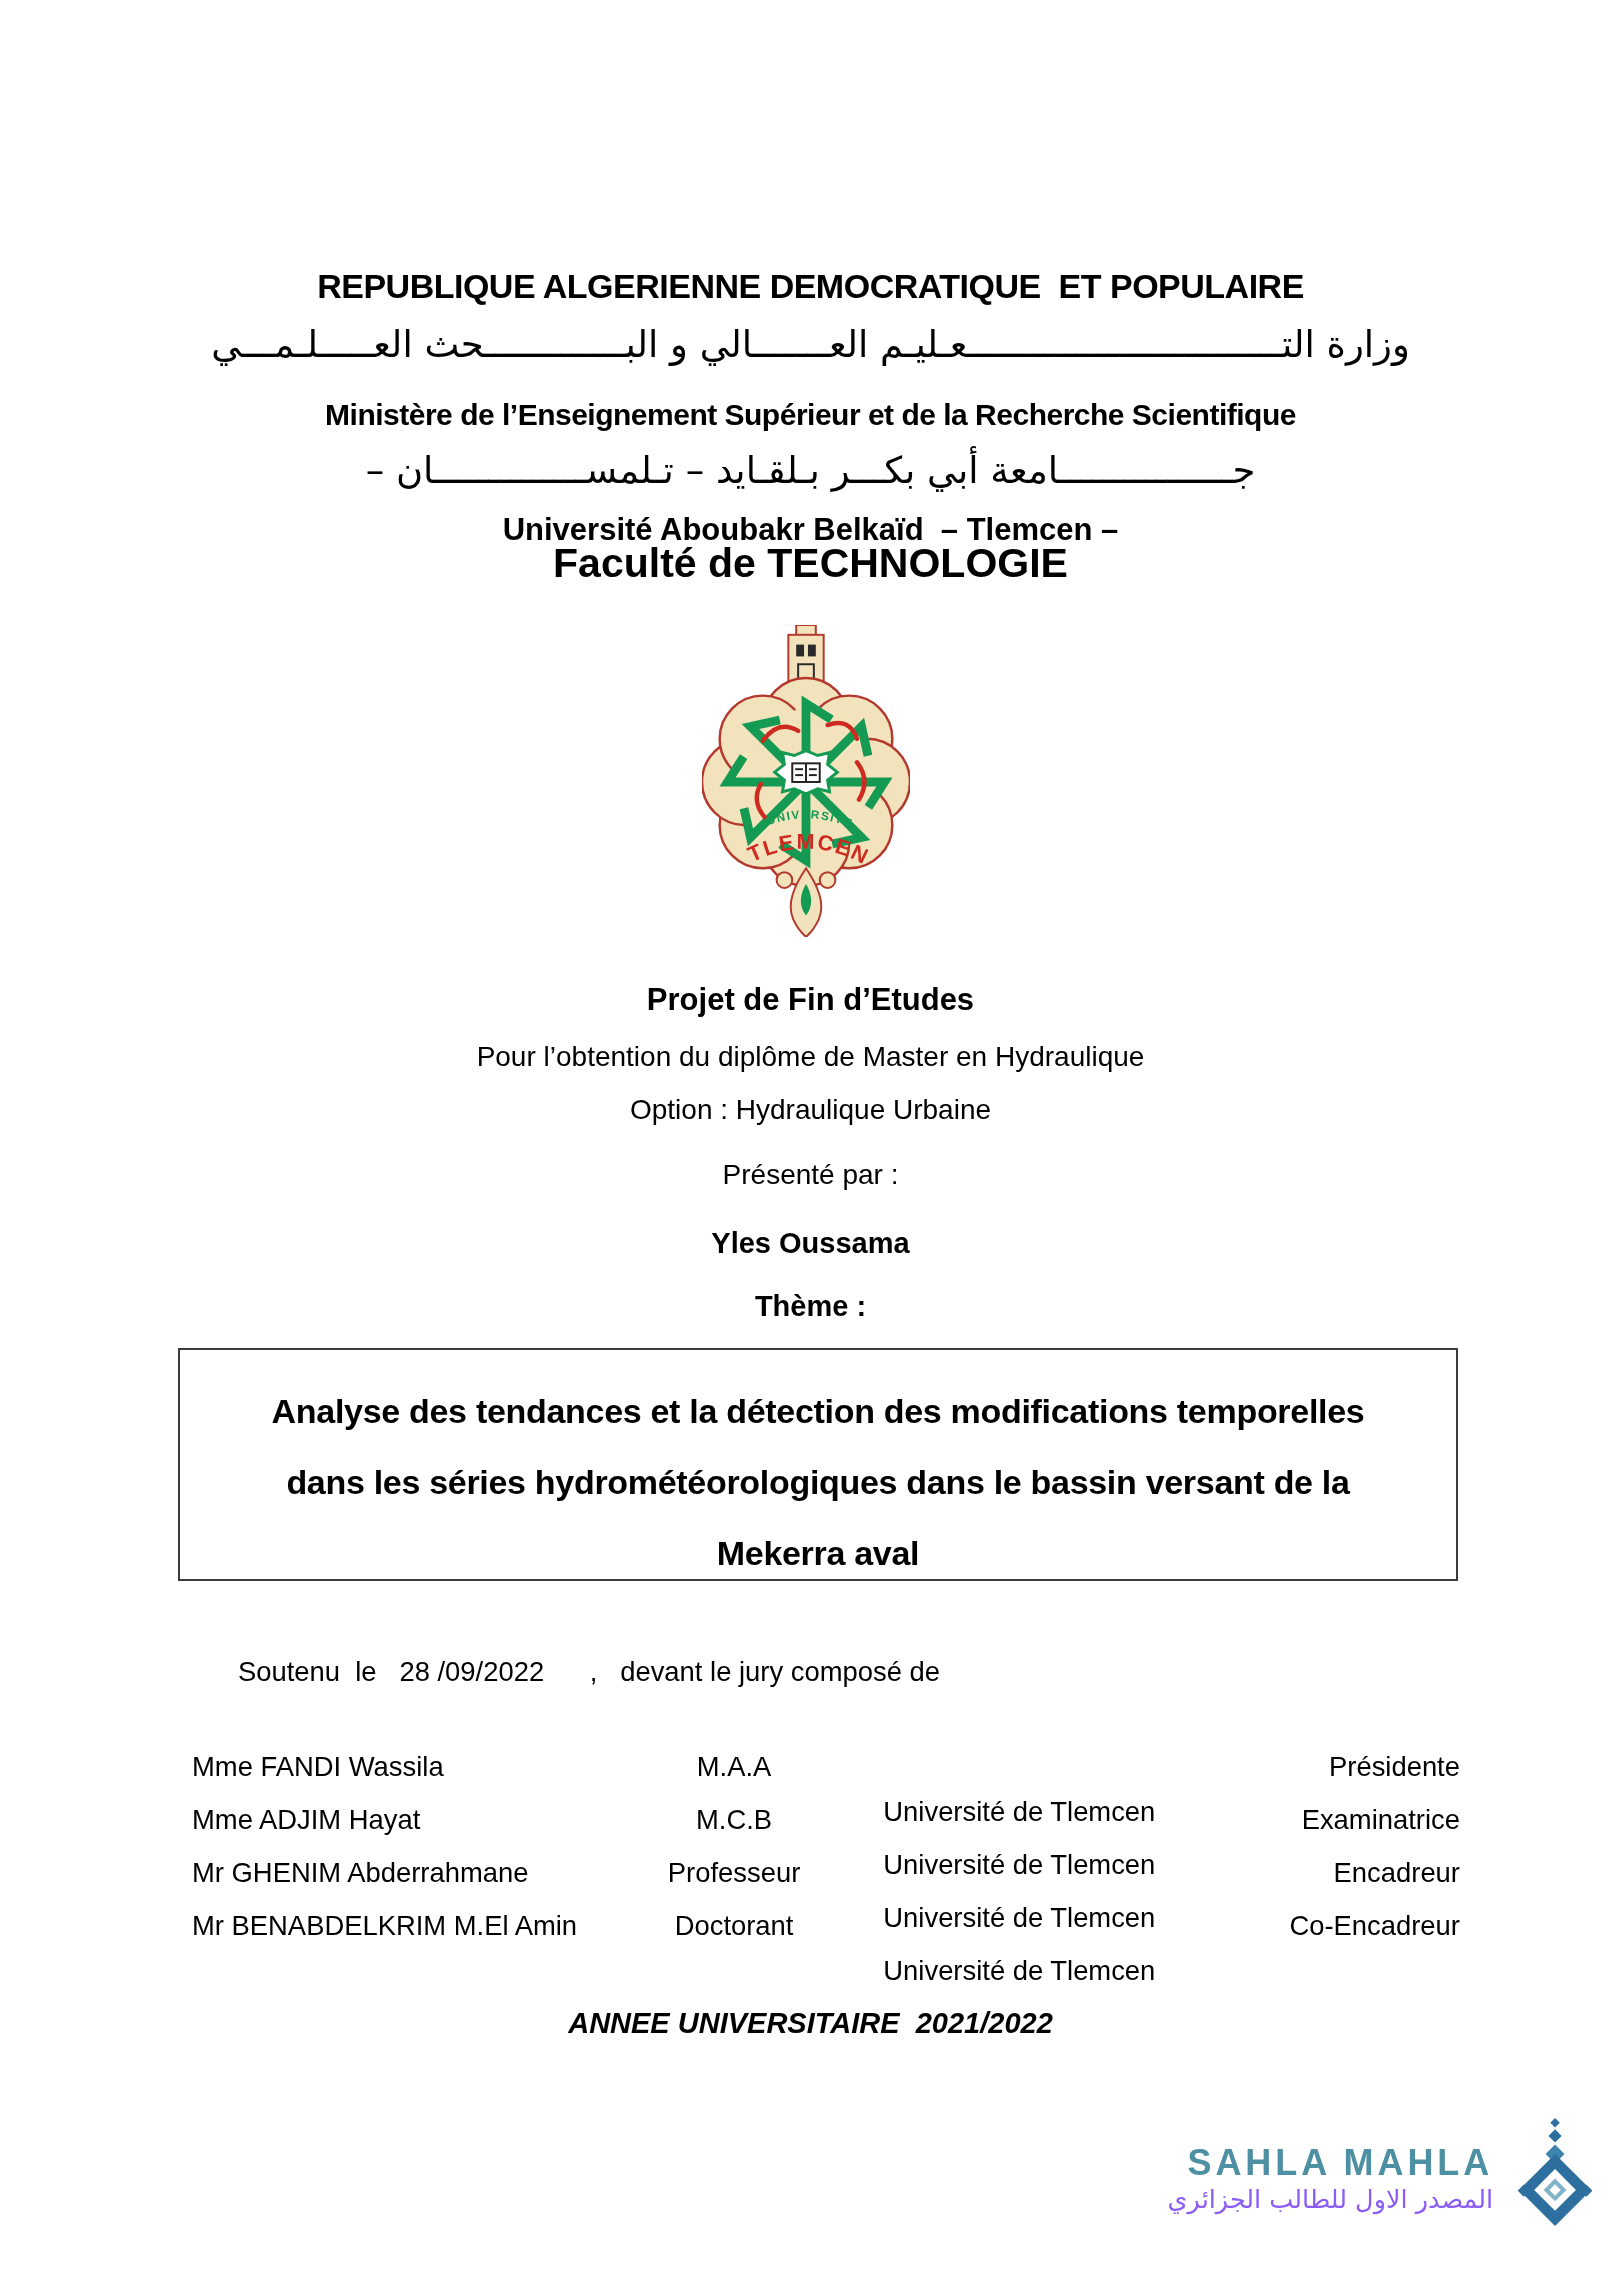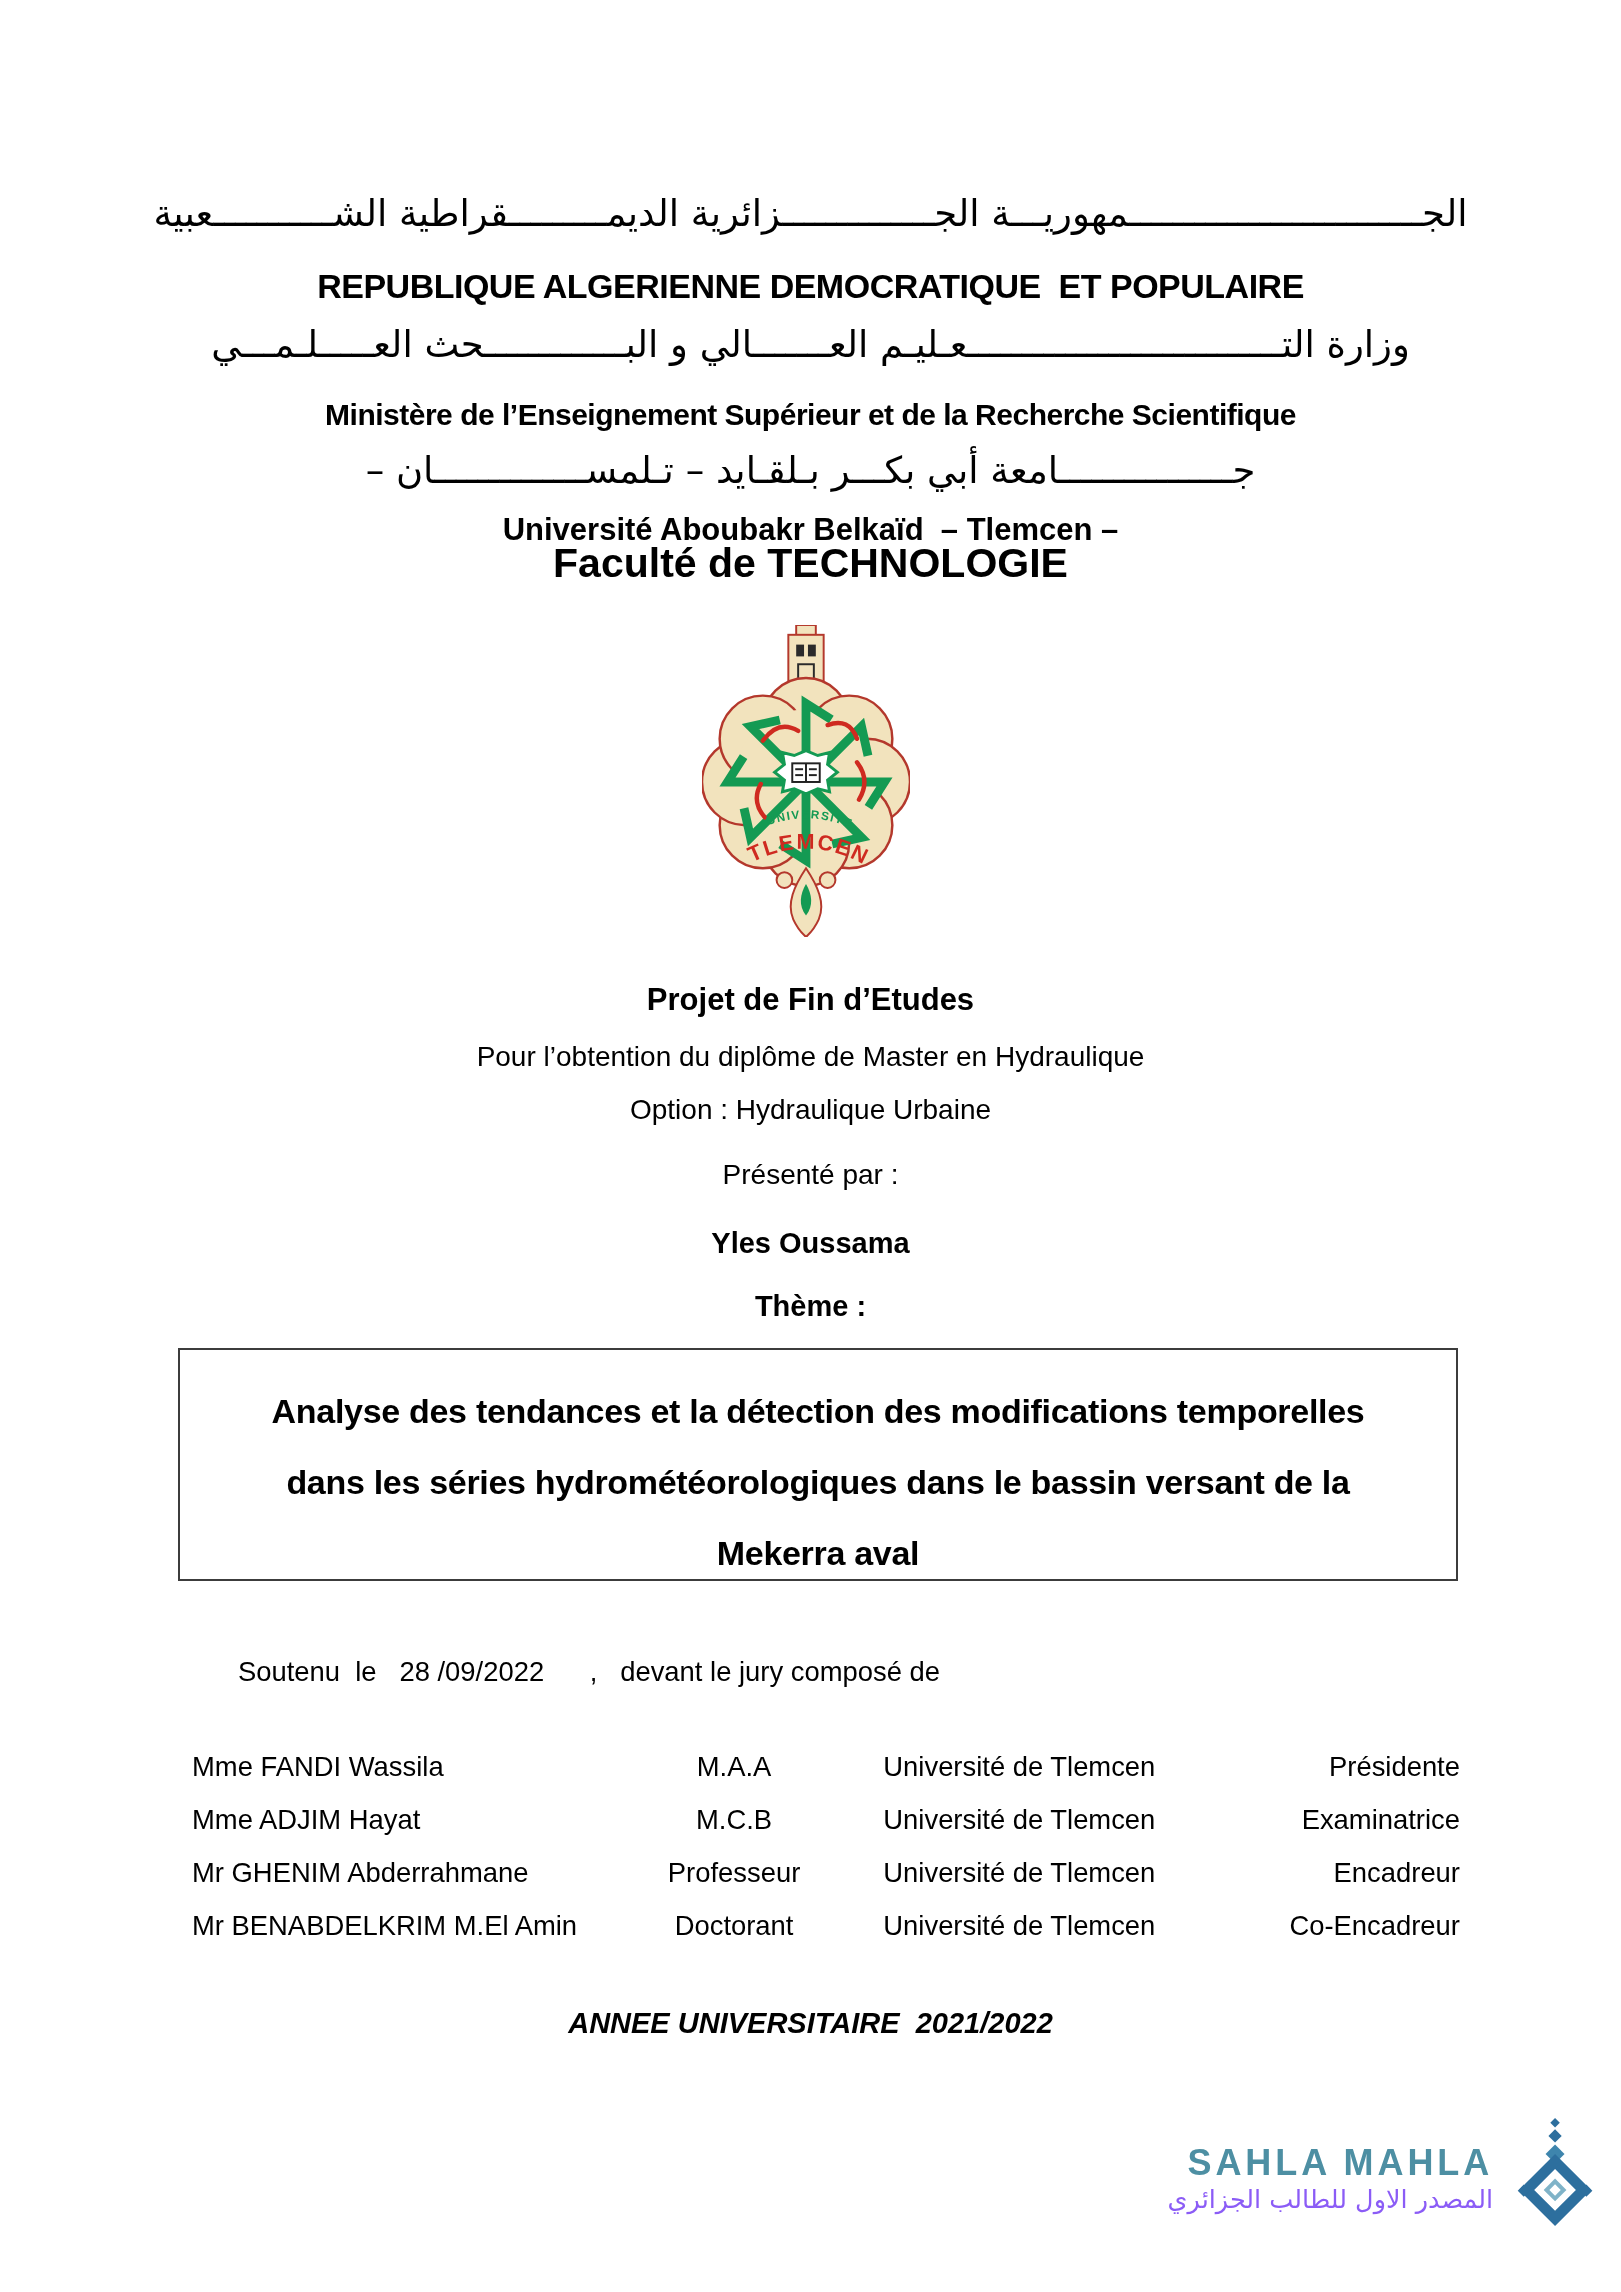--- a/index.html
+++ b/index.html
@@ -82,21 +82,21 @@
     left: 192px;
     top: 1751px;
     width: 1268px;
     display: grid;
     grid-template-columns: 33% 19.5% 25.5% 22%;
     grid-auto-rows: 53px;
     font-size: 27.4px;
   }
   .jury .name { text-align: left;   white-space: pre; }
   .jury .grade{ text-align: center; white-space: pre; }
-  .jury .inst { text-align: center; white-space: pre; }
+  .jury .inst { text-align: center; white-space: pre; margin-top: 45px; }
   .jury .role { text-align: right;  white-space: pre; }
 
   .annee { top: 2007px; font-size: 29px; font-style: italic; }
 
   .watermark {
     position: absolute;
     top: 2143px;
     right: 3.9px;
     display: flex;
     align-items: flex-start;
@@ -123,21 +123,20 @@
     height: 110px;
     margin-top: -27.4px;
     margin-left: 2px;
   }
 </style>
 </head>
 <body>
 
 <div class="page">
 
-  <div class="line ar ar1">الجـــــــــــــــــــــــــــمهوريـــة الجــــــــــــــزائرية الديمـــــــــقراطية الشـــــــــــعبية</div>
   <div class="line ar ar2">وزارة التـــــــــــــــــــــــــــــعـليـم العـــــــالي و البـــــــــــــحث العـــــلـمـــي</div>
   <div class="line b rep">REPUBLIQUE ALGERIENNE DEMOCRATIQUE  ET POPULAIRE</div>
   <div class="line b min">Ministère de l’Enseignement Supérieur et de la Recherche Scientifique</div>
   <div class="line ar ar3">جــــــــــــــــامعة أبي بكـــر بـلقـايد – تـلمســــــــــــــان –</div>
   <div class="line b uni">Université Aboubakr Belkaïd  – Tlemcen –</div>
   <div class="line b fac">Faculté de TECHNOLOGIE</div>
 
   <div class="logo-wrap">
     <svg viewBox="0 0 212 318" width="208" height="312">
 

